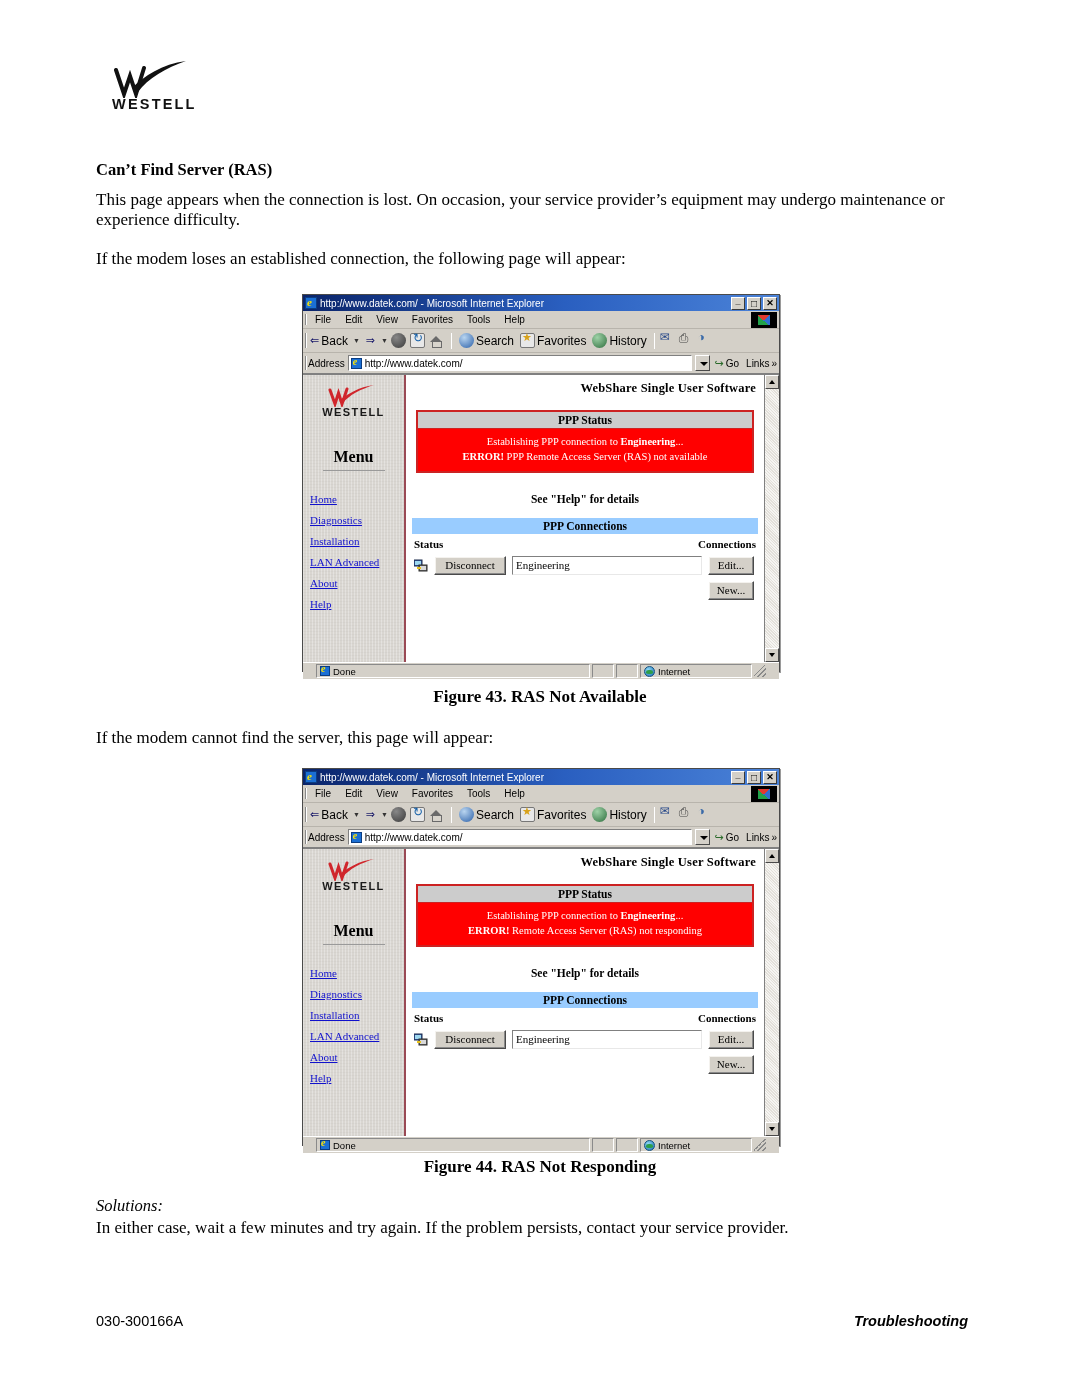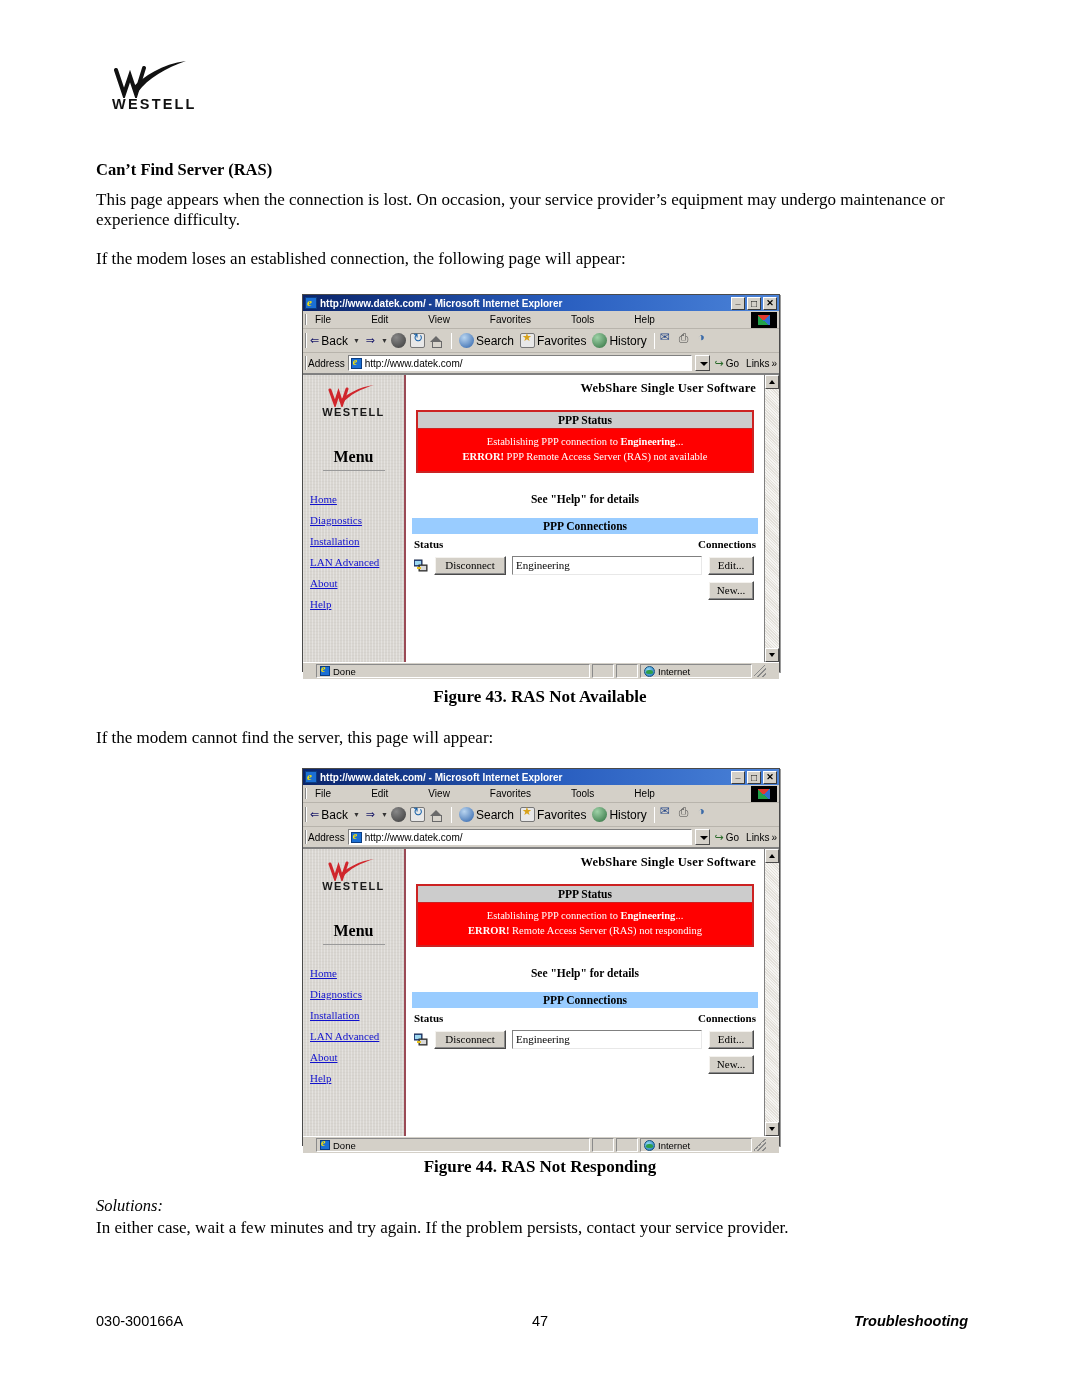--- a/index.html
+++ b/index.html
@@ -122,21 +122,21 @@
   }
   .ie-title-icon::after {
     content: "e";
     position: absolute; left: 1px; top: -2px;
     font-family: "Liberation Serif", serif;
     font-style: italic; font-weight: bold;
     font-size: 11px; color: #ffe600;
   }
   .ie-title-text {
     color: #ffffff;
-    font-weight: bold;
+    font-weight: normal;
     font-size: 10px;
     white-space: nowrap;
     overflow: hidden;
     flex: 1 1 auto;
   }
   .ie-caption-buttons { display: flex; gap: 2px; flex: 0 0 auto; padding-right: 1px; }
   .cap-btn {
     width: 14px; height: 13px;
     background: #d4d0c8;
     border: 1px solid #ffffff;
@@ -157,21 +157,20 @@
 
   
   .ie-menubar {
     height: 18px;
     display: flex;
     align-items: center;
     background: #d4d0c8;
     border-bottom: 1px solid #b8b4ac;
     padding-left: 5px;
     position: relative;
-    gap: 26px;
   }
   .ie-menubar::before {
     content: "";
     position: absolute; left: 2px; top: 3px; bottom: 3px;
     width: 1px; background: #fff;
     border-left: 1px solid #888;
   }
   .menu-item {
     padding: 0 7px;
     font-size: 10px;
@@ -878,15 +877,14 @@
   </div>
 </div>
 
 <div class="fig-caption" id="caption-44">Figure 44. RAS Not Responding</div>
 
 <div class="solutions-label">Solutions:</div>
 <div class="para" id="para-solution">In either case, wait a few minutes and try again. If the problem persists, contact your service provider.</div>
 
 <div class="footer">
   <div class="footer-left">030-300166A</div>
-  <div class="footer-center">47</div>
   <div class="footer-right">Troubleshooting</div>
 </div>
 
 </body></html>

